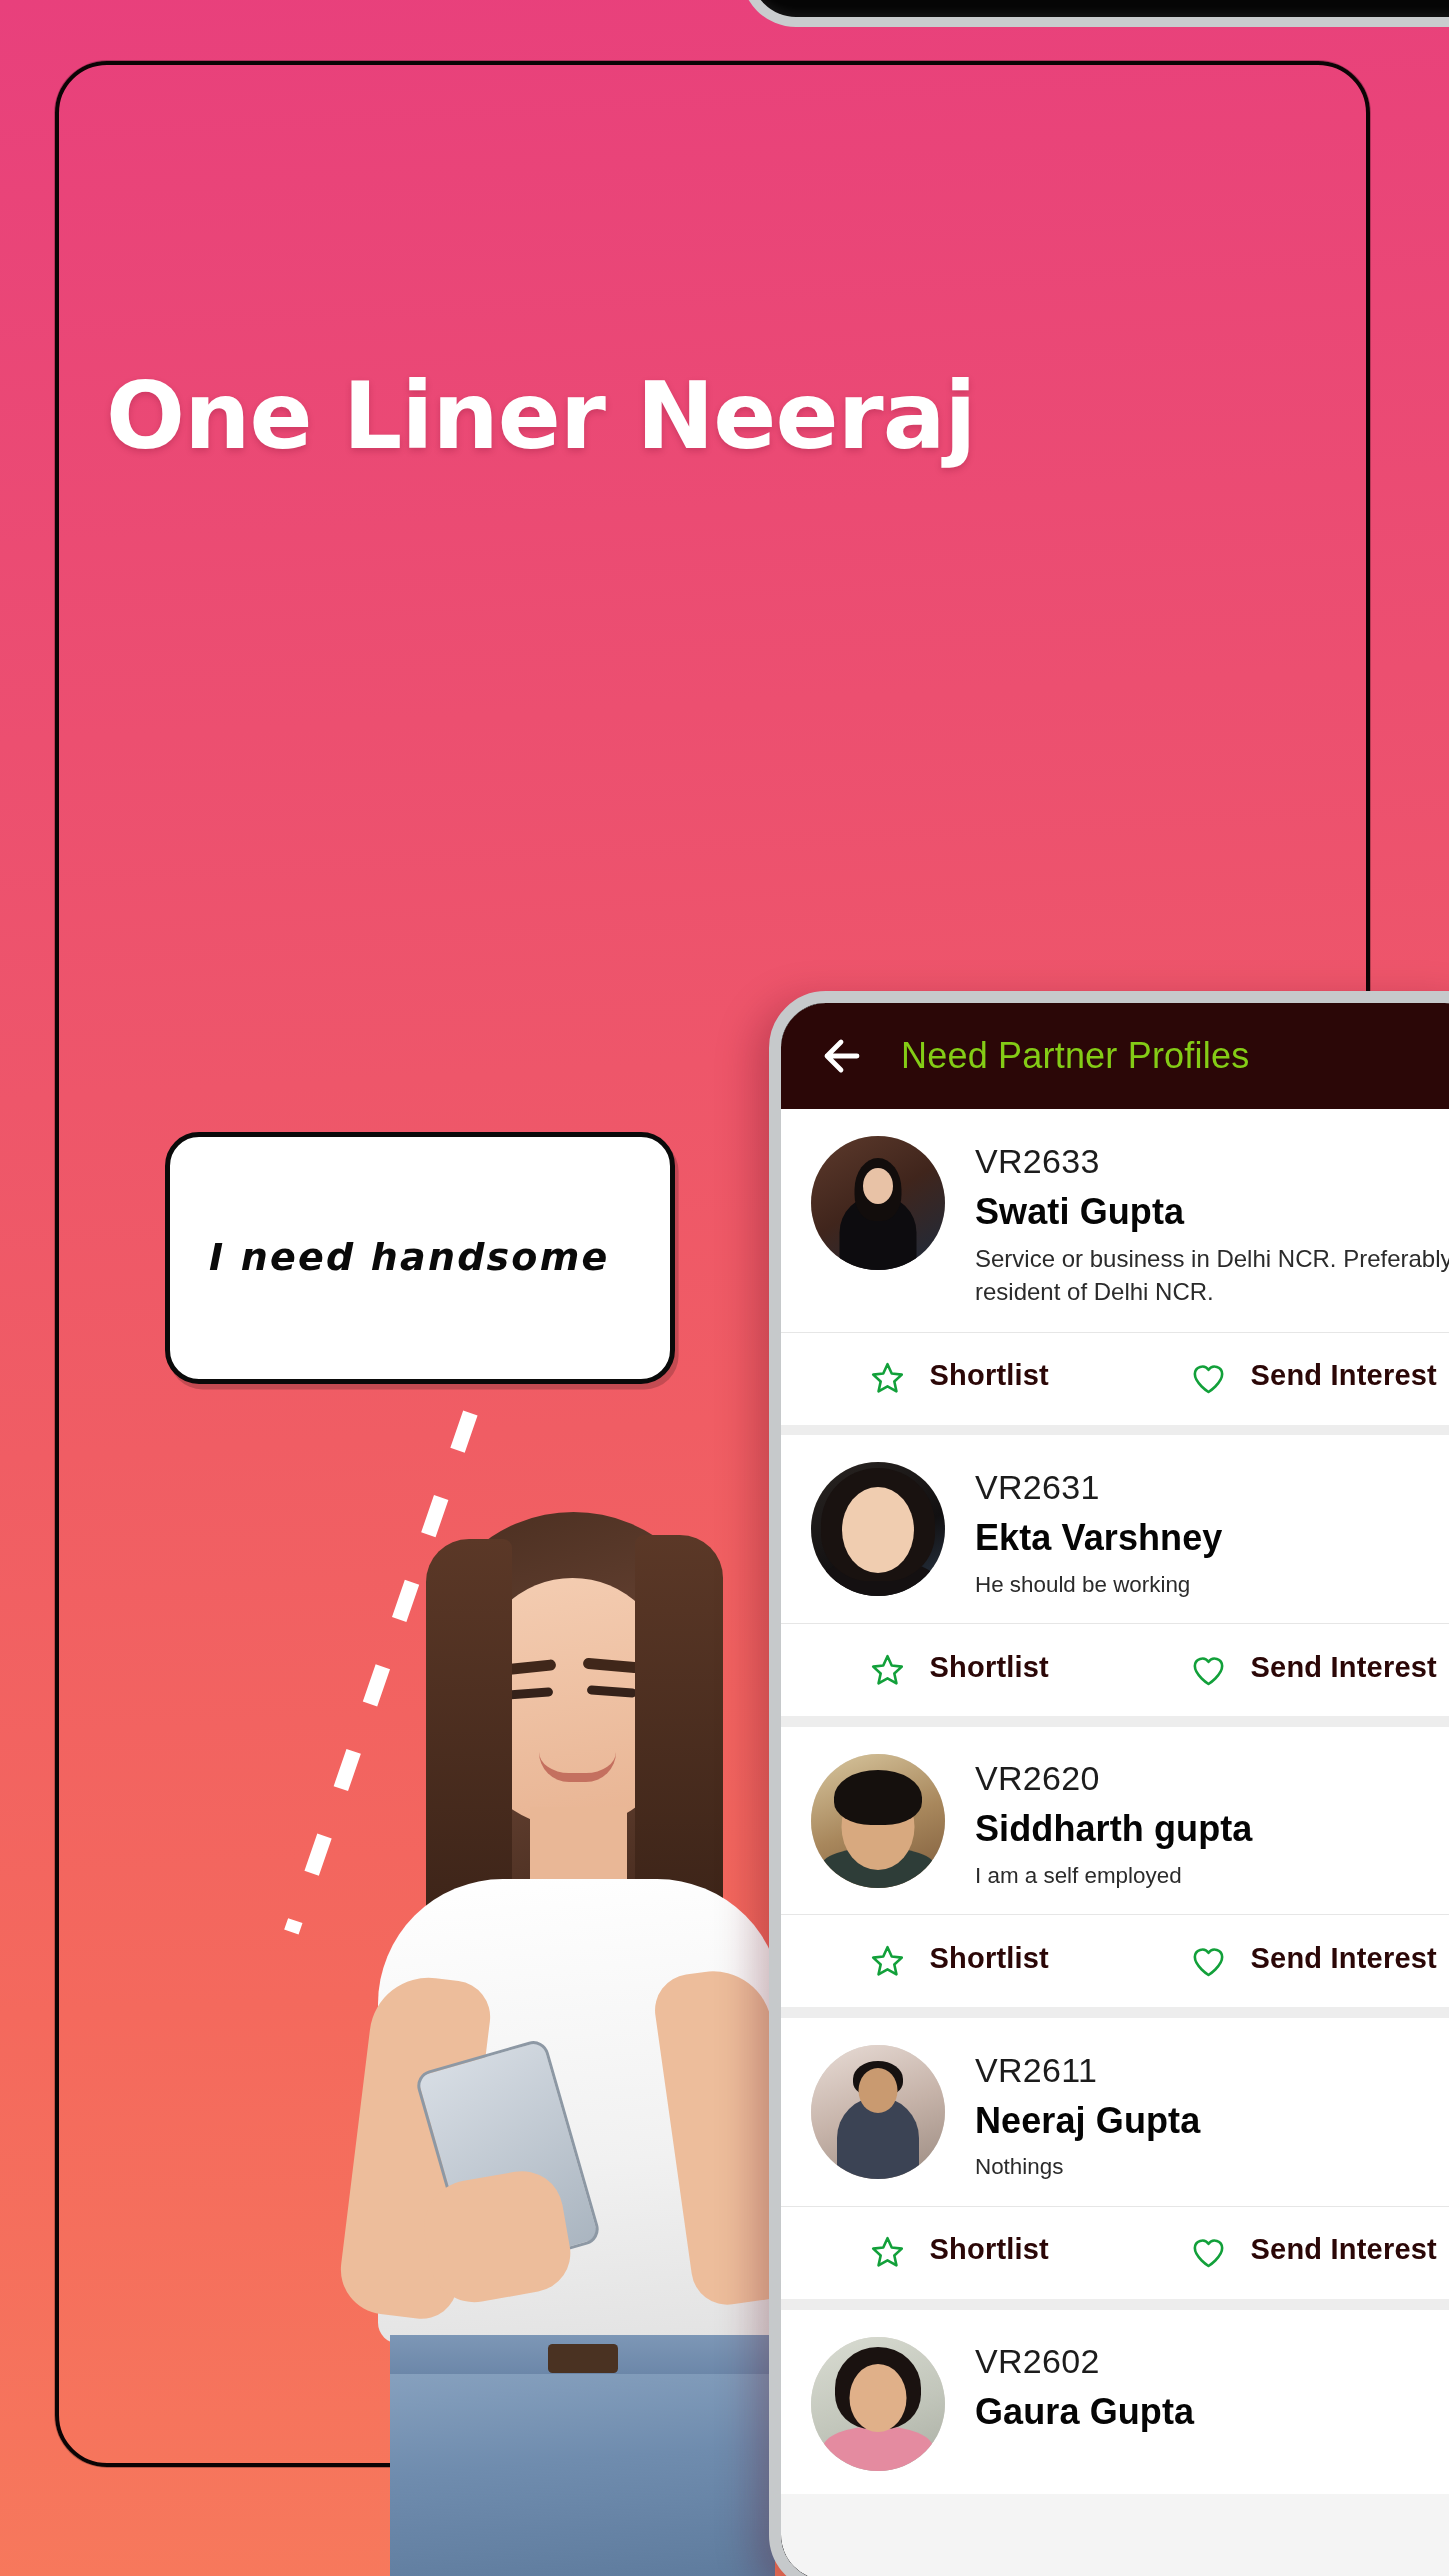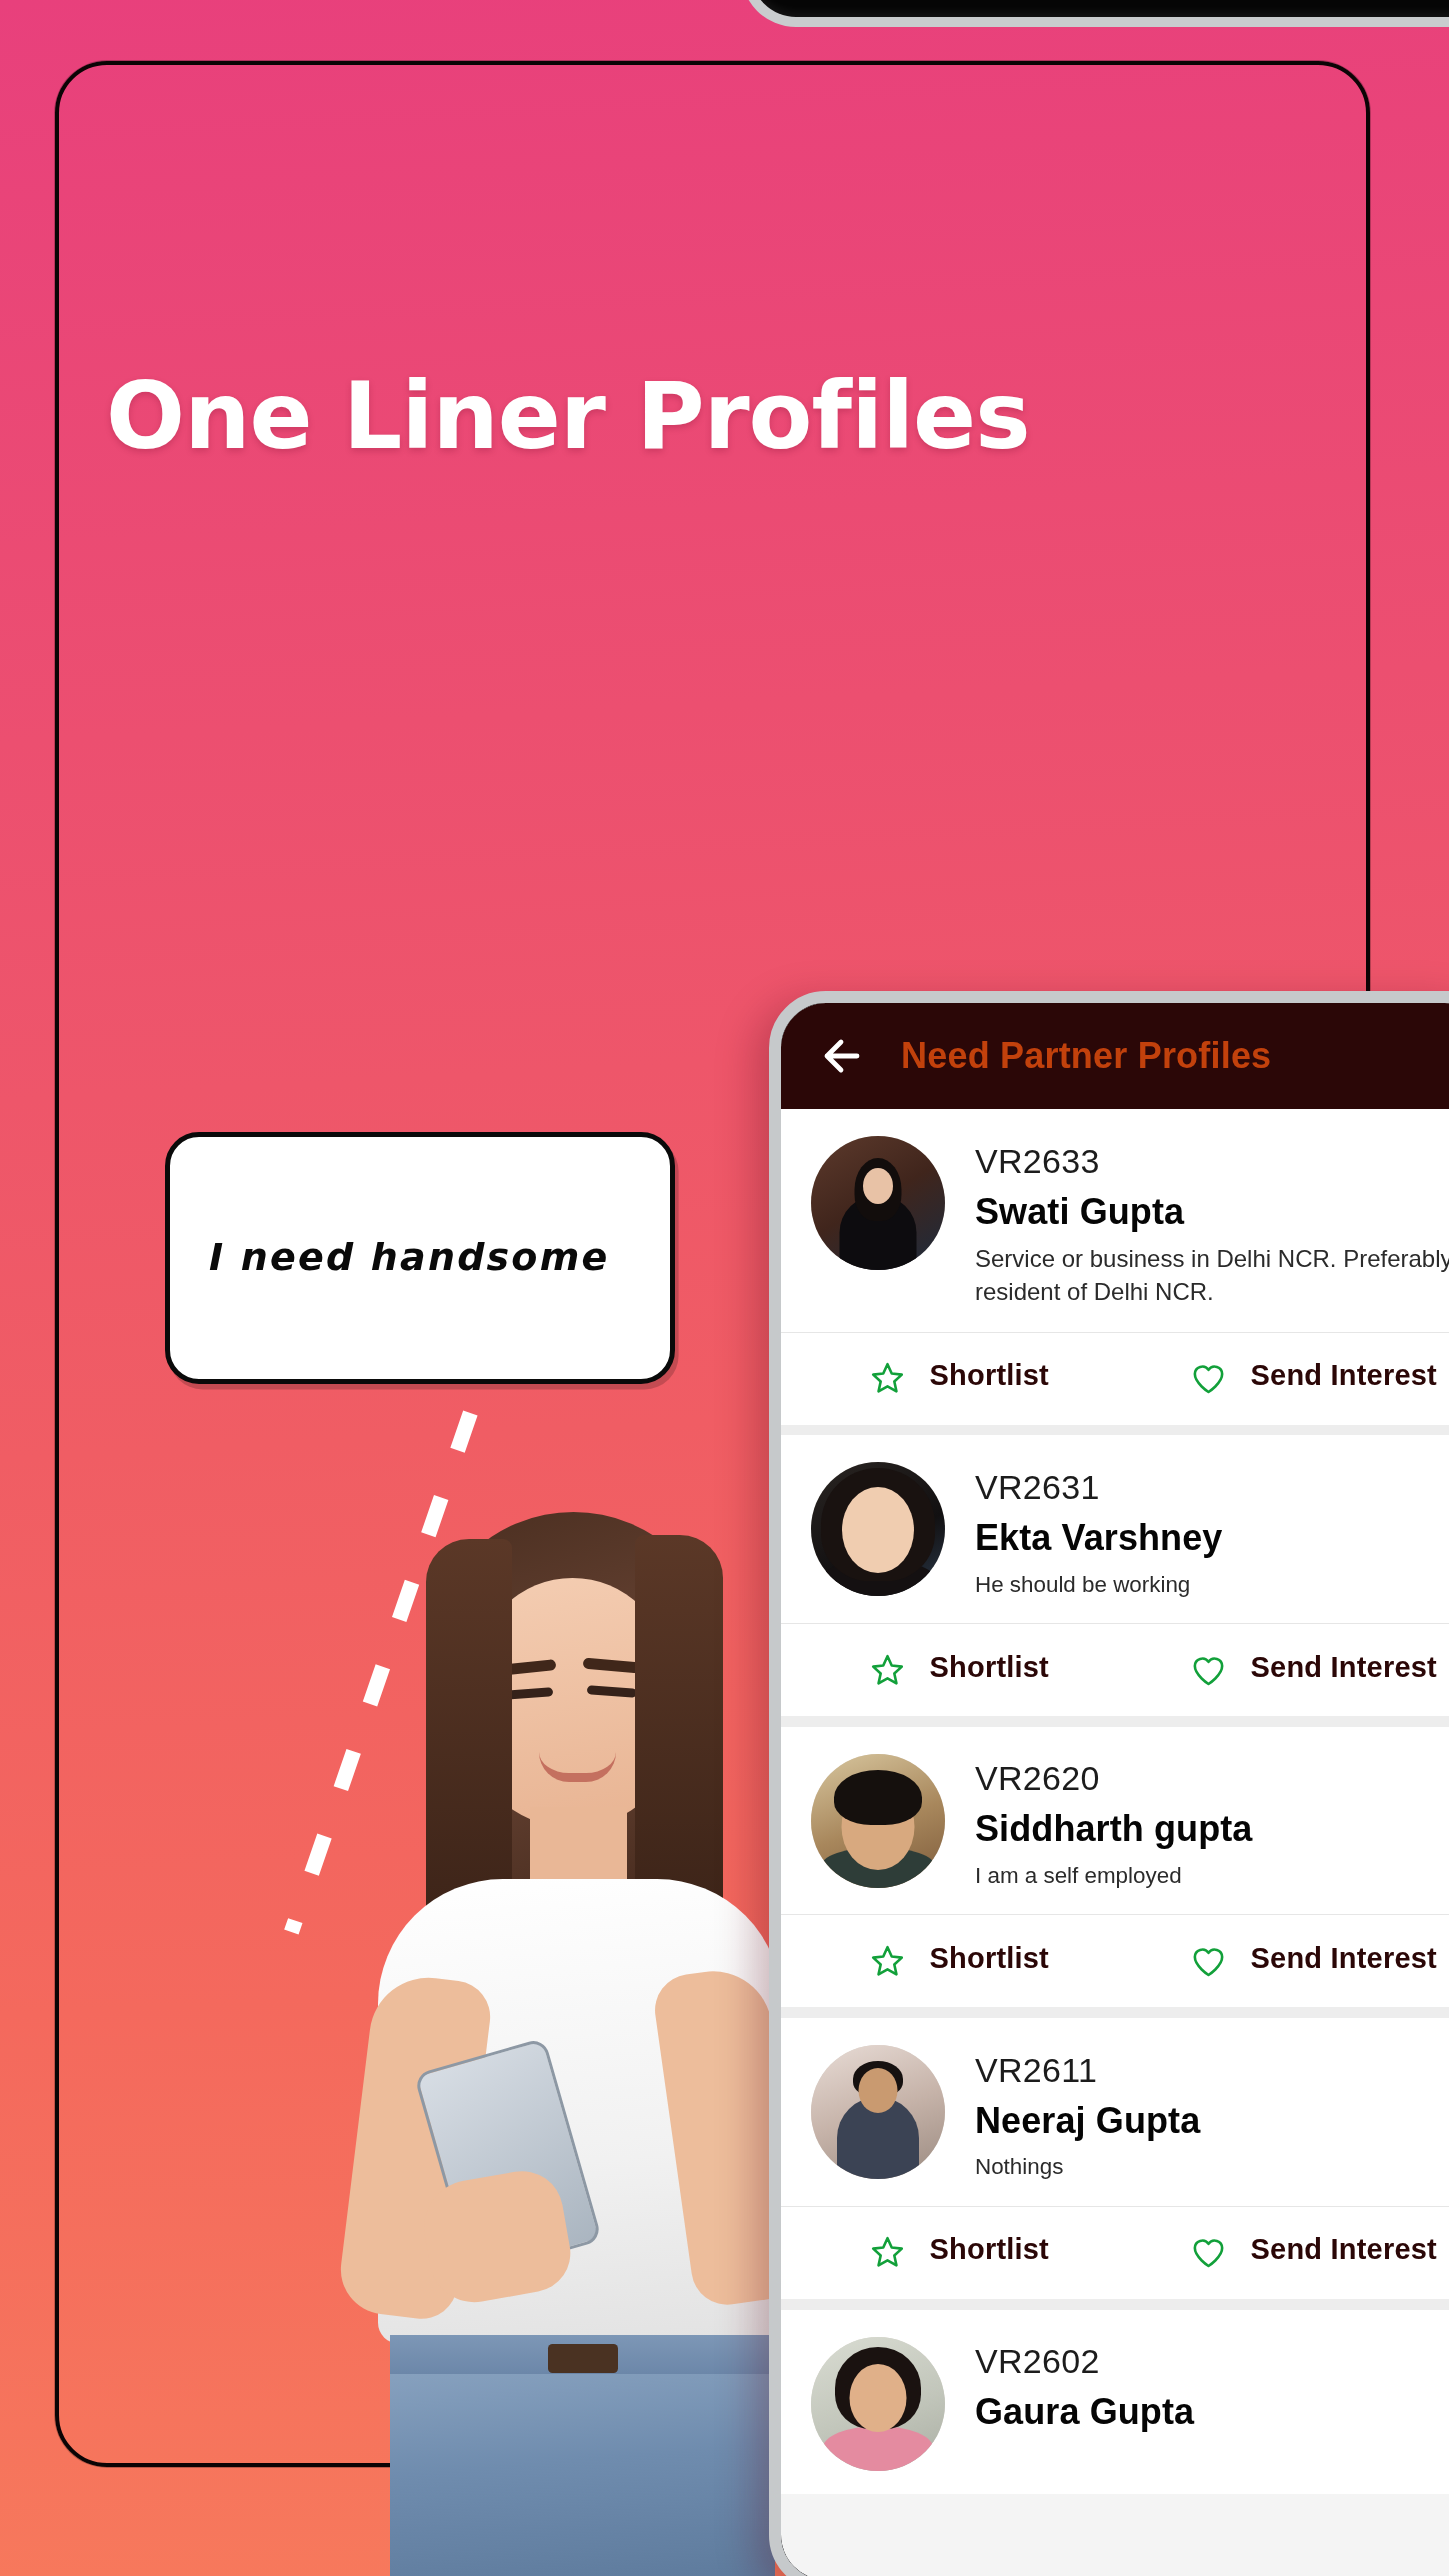--- a/index.html
+++ b/index.html
@@ -172,21 +172,21 @@
   }
 
   
   .app-bar{
     height:106px; background:#2b0707;
     display:flex; align-items:center; gap:36px;
     padding:0 36px;
   }
   .back-arrow{ width:48px; height:48px; flex:0 0 auto; }
   .app-title{
-    color:#c2410c; font-size:36px; font-weight:700; letter-spacing:0.2px;
+    color:#84cc16; font-size:36px; font-weight:400; letter-spacing:0.2px;
     font-family:"Liberation Sans", sans-serif;
     white-space:nowrap;
   }
 
   
   .profile-list{ background:#ededed; }
   .profile-card{
     background:#ffffff;
     margin-bottom:10.7px;
   }
@@ -274,21 +274,21 @@
 
 <div class="promo-bg"></div>
 
 <div class="bg-phone"></div>
 
 <div class="top-phone">
   
 </div>
 
 <div class="headline">
-  <div class="line1">One Liner Profiles</div>
+  <div class="line1">One Liner Neeraj</div>
 </div>
 
 <div class="speech-bubble">
   <div class="bubble-line">I need handsome</div>
 </div>
 
 <svg class="dash-line" viewBox="0 0 240 600">
   <line x1="226" y1="10" x2="26" y2="590" stroke="#ffffff" stroke-width="17" stroke-linecap="butt" stroke-dasharray="44 56"></line>
 </svg>
 

